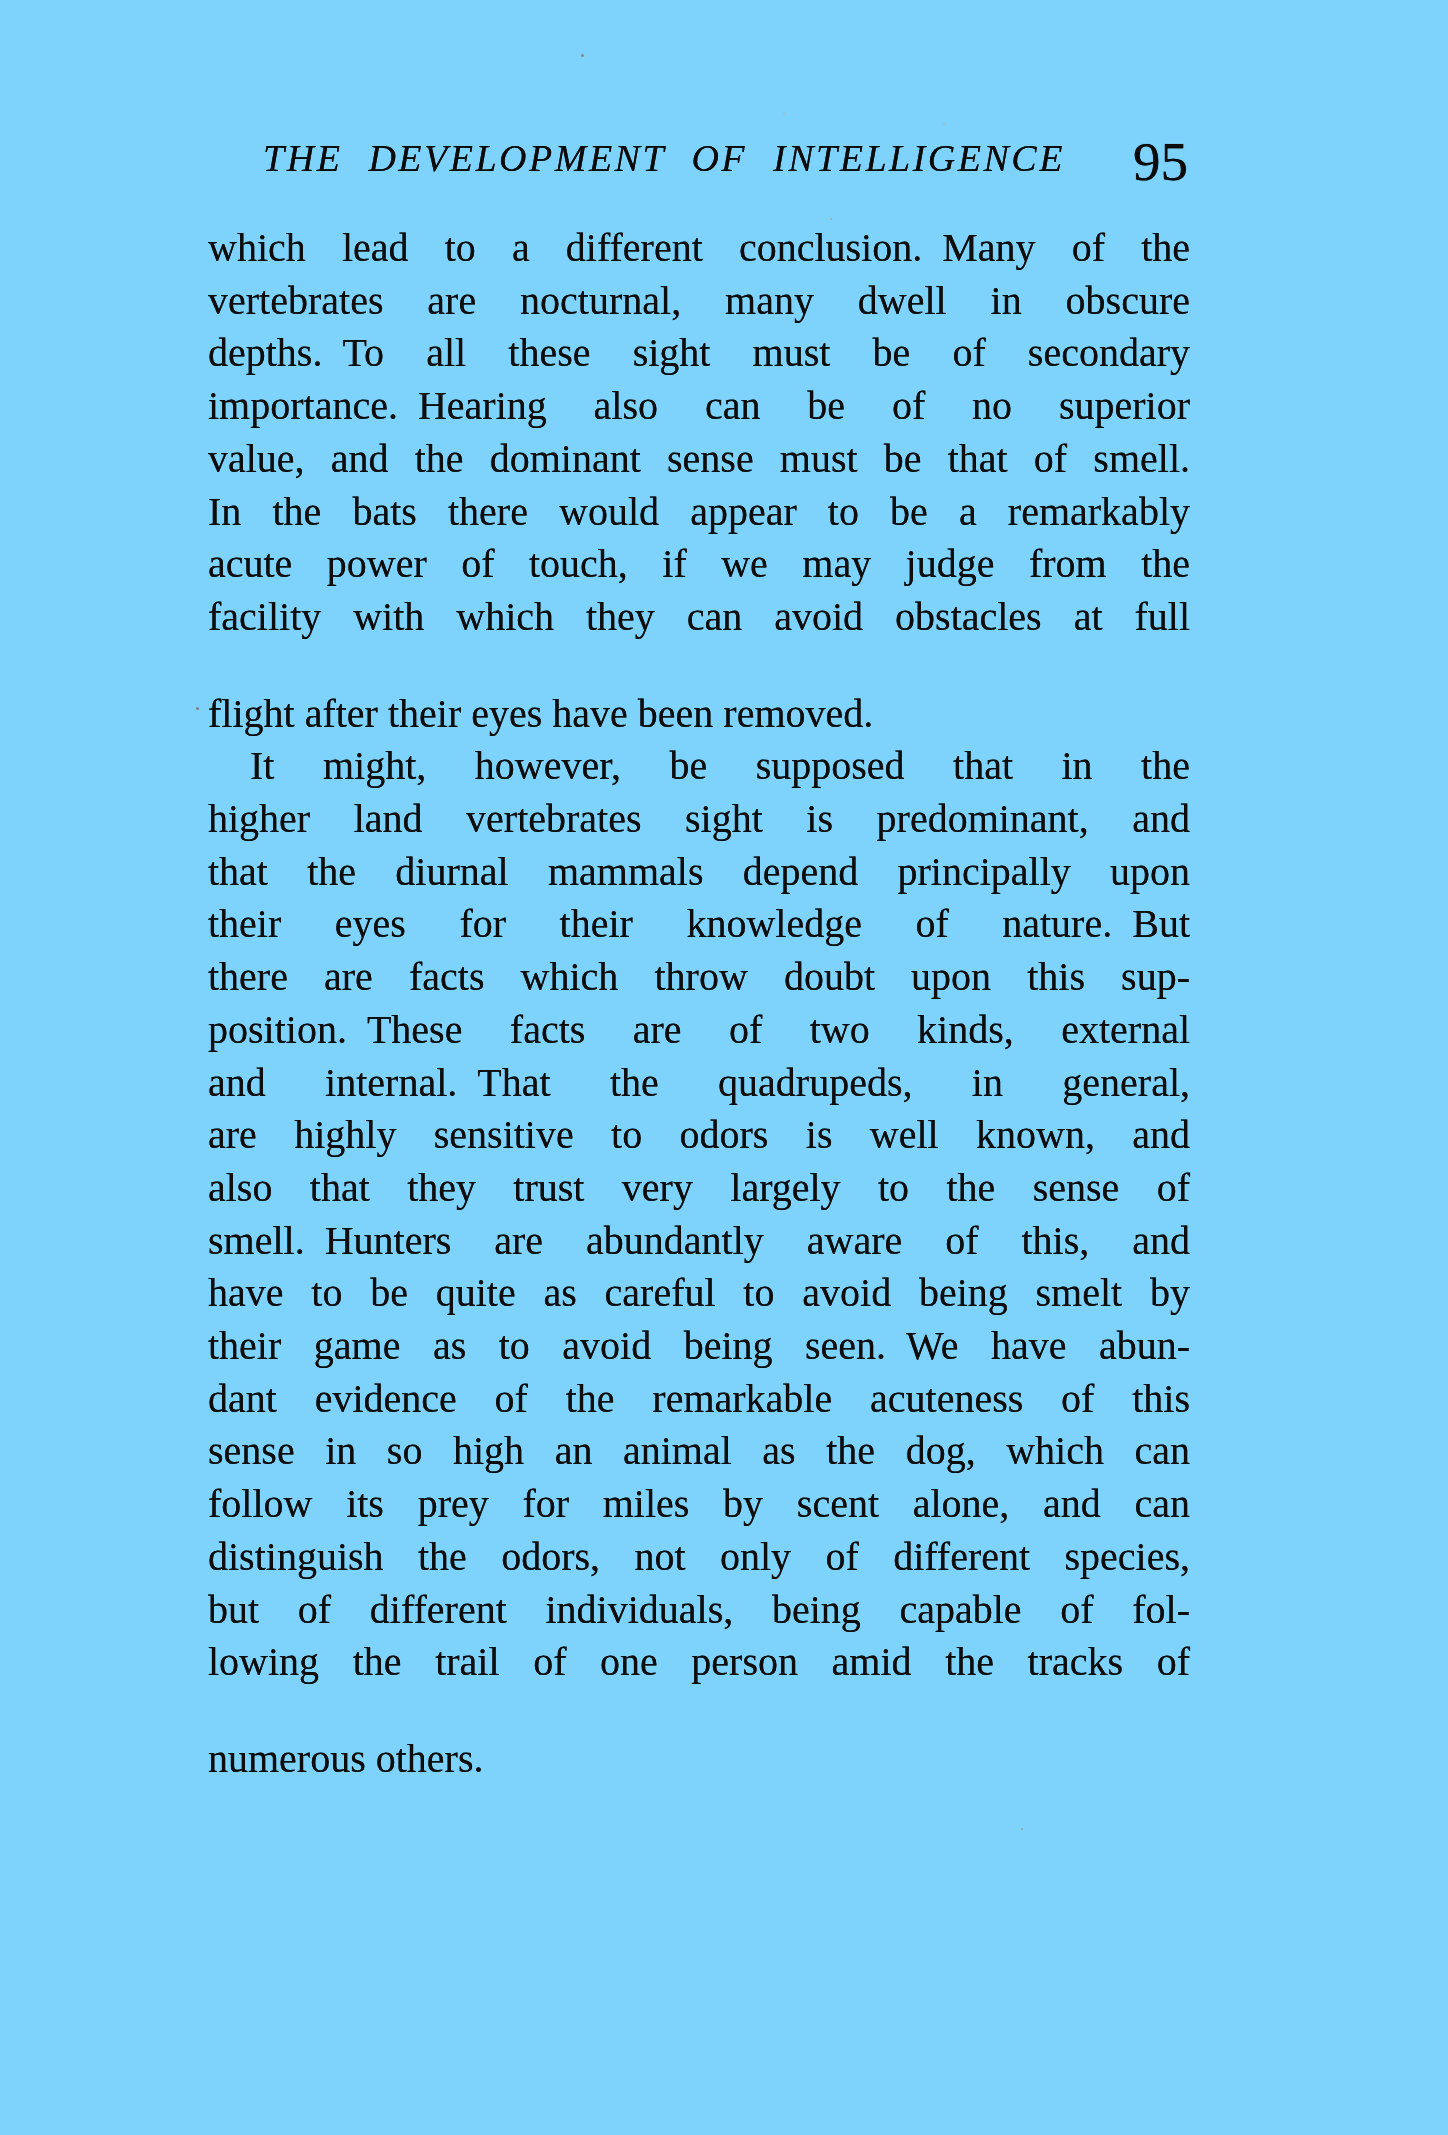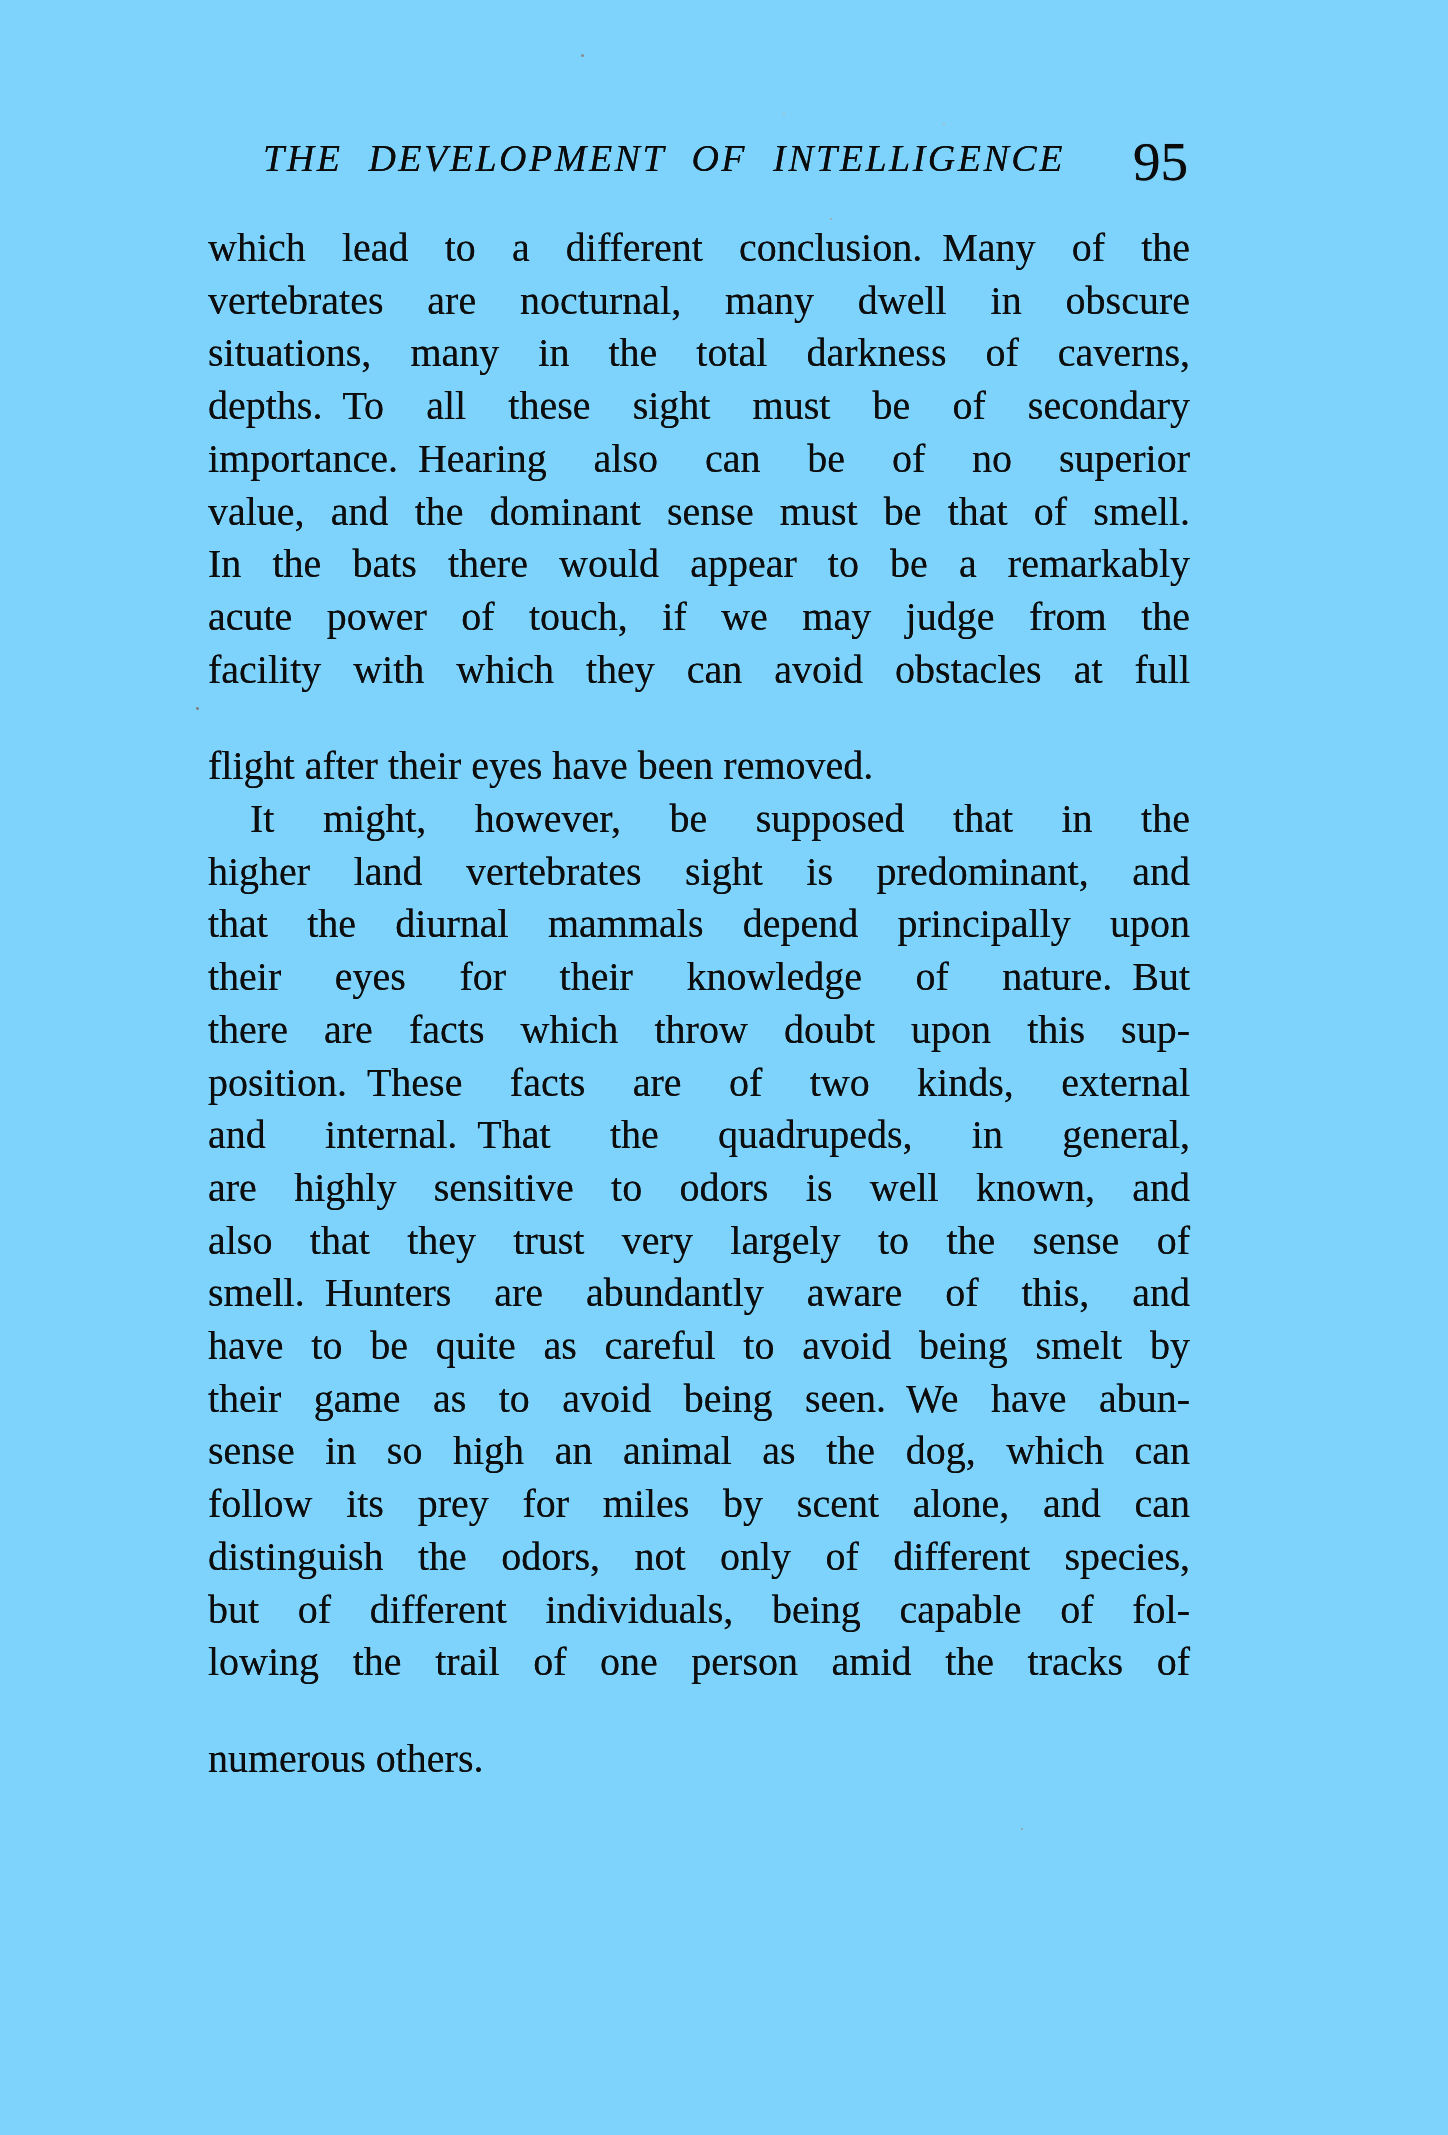--- a/index.html
+++ b/index.html
@@ -87,40 +87,40 @@
 <div id="page">
 
   <div id="running-header">
     <div id="header-title">THE DEVELOPMENT OF INTELLIGENCE</div>
     <div id="page-number">95</div>
   </div>
 
   <div id="page-body">
       <div class="line">which lead to a different conclusion. Many of the</div>
       <div class="line">vertebrates are nocturnal, many dwell in obscure</div>
-      <div class="line">situations, many in the total darkness of caverns,</div>
       <div class="line">depths. To all these sight must be of secondary</div>
       <div class="line">importance. Hearing also can be of no superior</div>
       <div class="line">value, and the dominant sense must be that of smell.</div>
       <div class="line">In the bats there would appear to be a remarkably</div>
       <div class="line">acute power of touch, if we may judge from the</div>
       <div class="line">facility with which they can avoid obstacles at full</div>
       <div class="line para-last">flight after their eyes have been removed.</div>
       <div class="line indented">It might, however, be supposed that in the</div>
       <div class="line">higher land vertebrates sight is predominant, and</div>
       <div class="line">that the diurnal mammals depend principally upon</div>
       <div class="line">their eyes for their knowledge of nature. But</div>
       <div class="line">there are facts which throw doubt upon this sup-</div>
       <div class="line">position. These facts are of two kinds, external</div>
       <div class="line">and internal. That the quadrupeds, in general,</div>
       <div class="line">are highly sensitive to odors is well known, and</div>
       <div class="line">also that they trust very largely to the sense of</div>
       <div class="line">smell. Hunters are abundantly aware of this, and</div>
       <div class="line">have to be quite as careful to avoid being smelt by</div>
       <div class="line">their game as to avoid being seen. We have abun-</div>
+      <div class="line">dant evidence of the remarkable acuteness of this</div>
       <div class="line">sense in so high an animal as the dog, which can</div>
       <div class="line">follow its prey for miles by scent alone, and can</div>
       <div class="line">distinguish the odors, not only of different species,</div>
       <div class="line">but of different individuals, being capable of fol-</div>
       <div class="line">lowing the trail of one person amid the tracks of</div>
       <div class="line para-last">numerous others.</div>
     </div>
 
   <div class="speck" id="speck-1"></div>
   <div class="speck" id="speck-2"></div>

